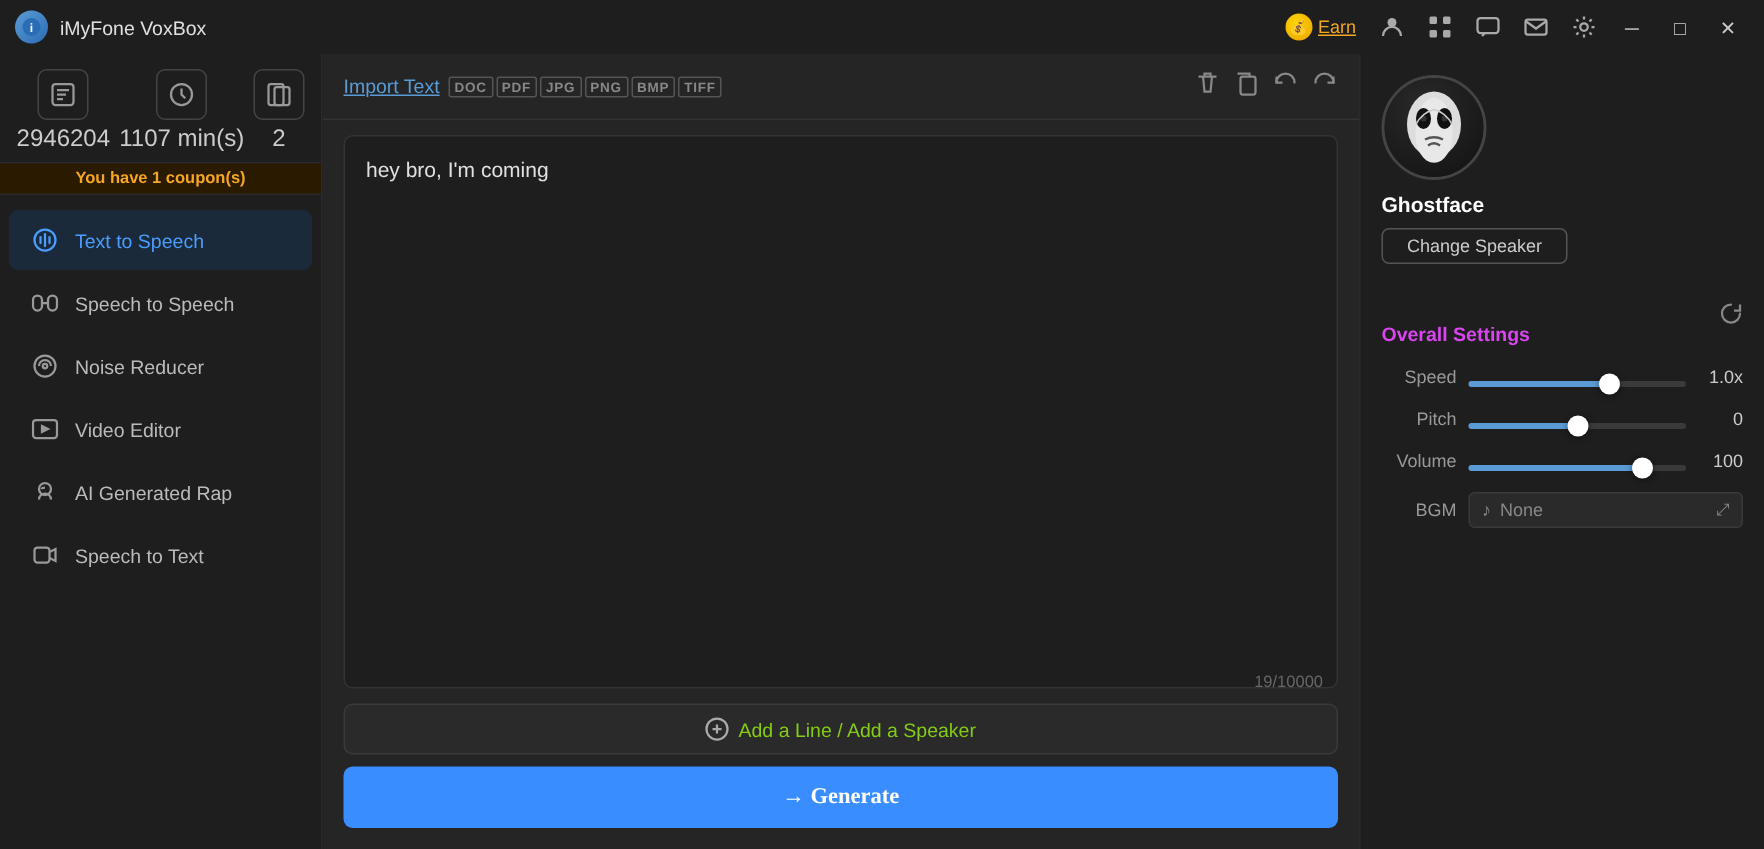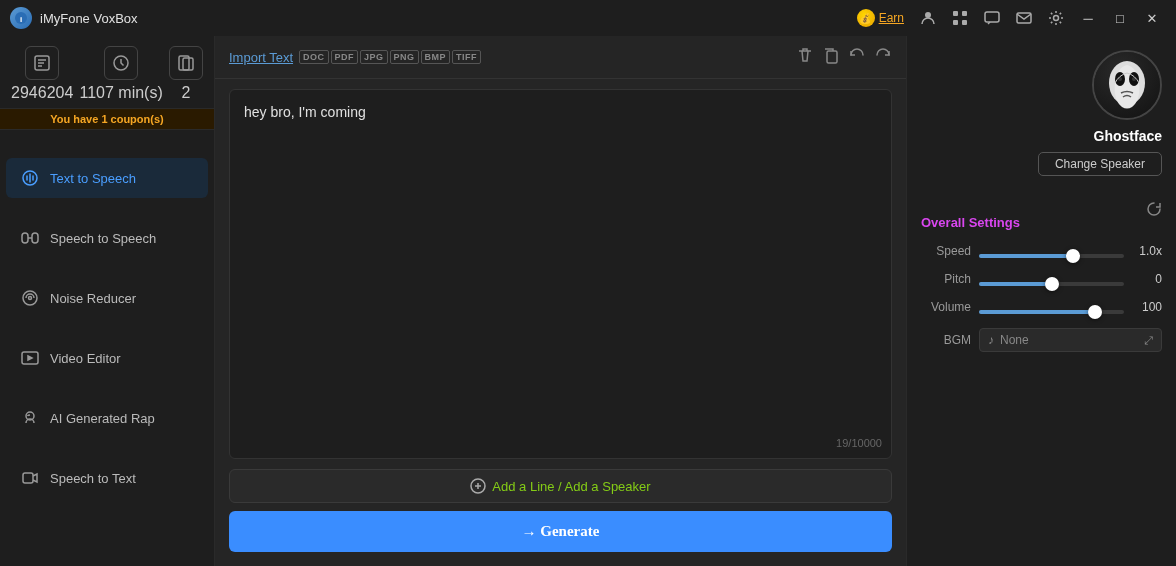--- a/index.html
+++ b/index.html
@@ -137,21 +137,21 @@
       padding: 8px 0;
       overflow-y: auto;
     }
     .nav-item {
       display: flex;
       align-items: center;
       gap: 10px;
       padding: 10px 14px;
       cursor: pointer;
       border-radius: 6px;
-      margin: 20px 6px;
+      margin: 2px 6px;
       font-size: 13px;
       color: #bbb;
       transition: background 0.15s;
     }
     .nav-item.active {
       background: #1a2a3a;
       color: #4a9eff;
     }
     .nav-icon {
       width: 20px; height: 20px;
@@ -213,21 +213,21 @@
       border-radius: 6px;
       padding: 14px;
       color: #e0e0e0;
       font-size: 14px;
       resize: none;
       outline: none;
       font-family: inherit;
     }
     .char-count {
       position: absolute;
-      bottom: 20px;
+      bottom: 8px;
       right: 24px;
       font-size: 11px;
       color: #666;
       margin-left: 48px;
     }
     .add-line-btn {
       margin: 0 14px 8px;
       background: #2a2a2a;
       border: 1px solid #3a3a3a;
       border-radius: 6px;
@@ -264,21 +264,21 @@
       flex-shrink: 0;
       border-left: 1px solid #2a2a2a;
       display: flex;
       flex-direction: column;
       padding: 14px;
       gap: 14px;
     }
     .speaker-section {
       display: flex;
       flex-direction: column;
-      align-items: flex-end;
+      align-items: flex-start;
       gap: 8px;
     }
     .speaker-avatar {
       width: 70px; height: 70px;
       border-radius: 50%;
       overflow: hidden;
       background: #333;
       display: flex; align-items: center; justify-content: center;
       border: 2px solid #444;
     }

